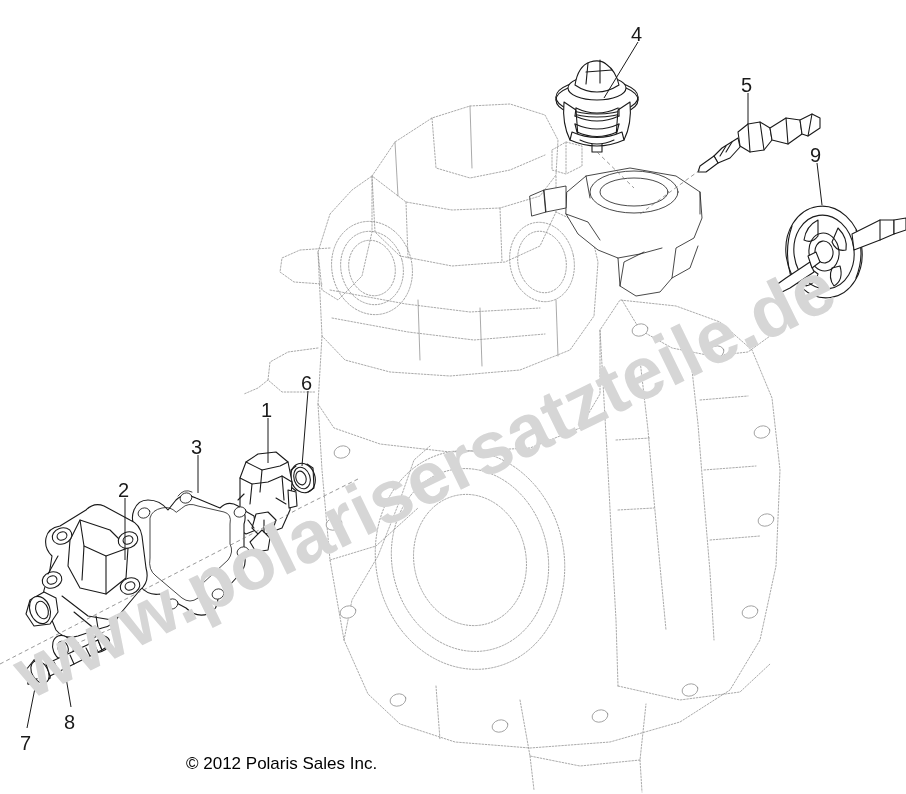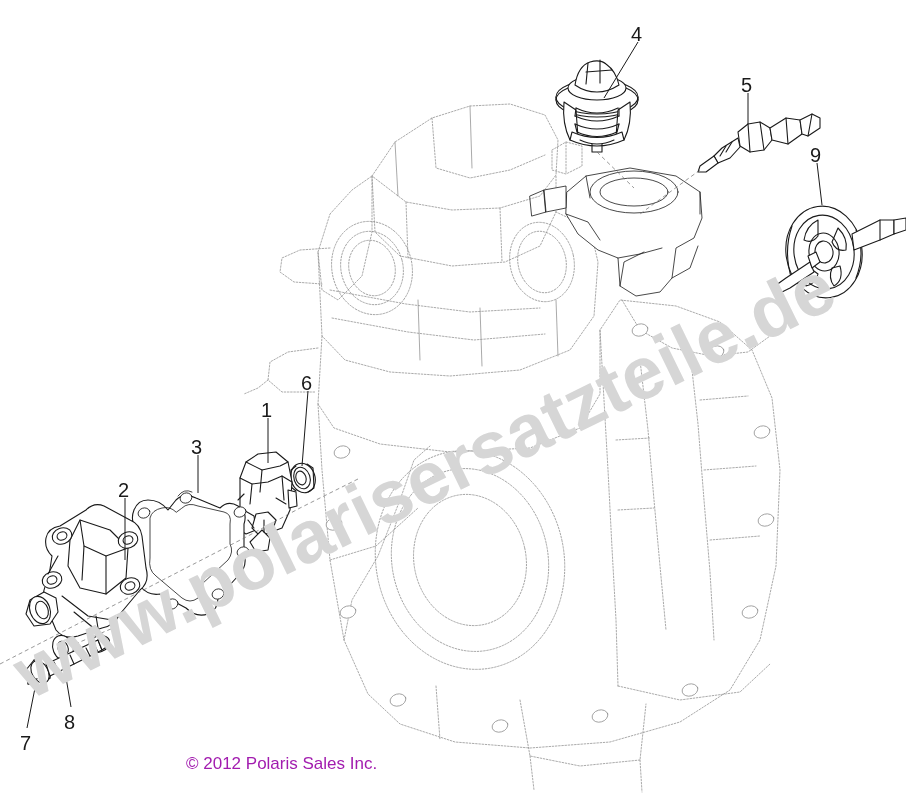--- a/index.html
+++ b/index.html
@@ -32,21 +32,21 @@
     color: #1a1a1a;
     line-height: 1;
     user-select: none;
   }
   #copyright {
     position: absolute;
     left: 186px;
     top: 754px;
     font-family: "Liberation Sans", sans-serif;
     font-size: 17px;
-    color: #a21caf;
+    color: #000000;
     white-space: nowrap;
   }
   #watermark {
     position: absolute;
     left: 0;
     top: 0;
     width: 906px;
     height: 794px;
     pointer-events: none;
   }

